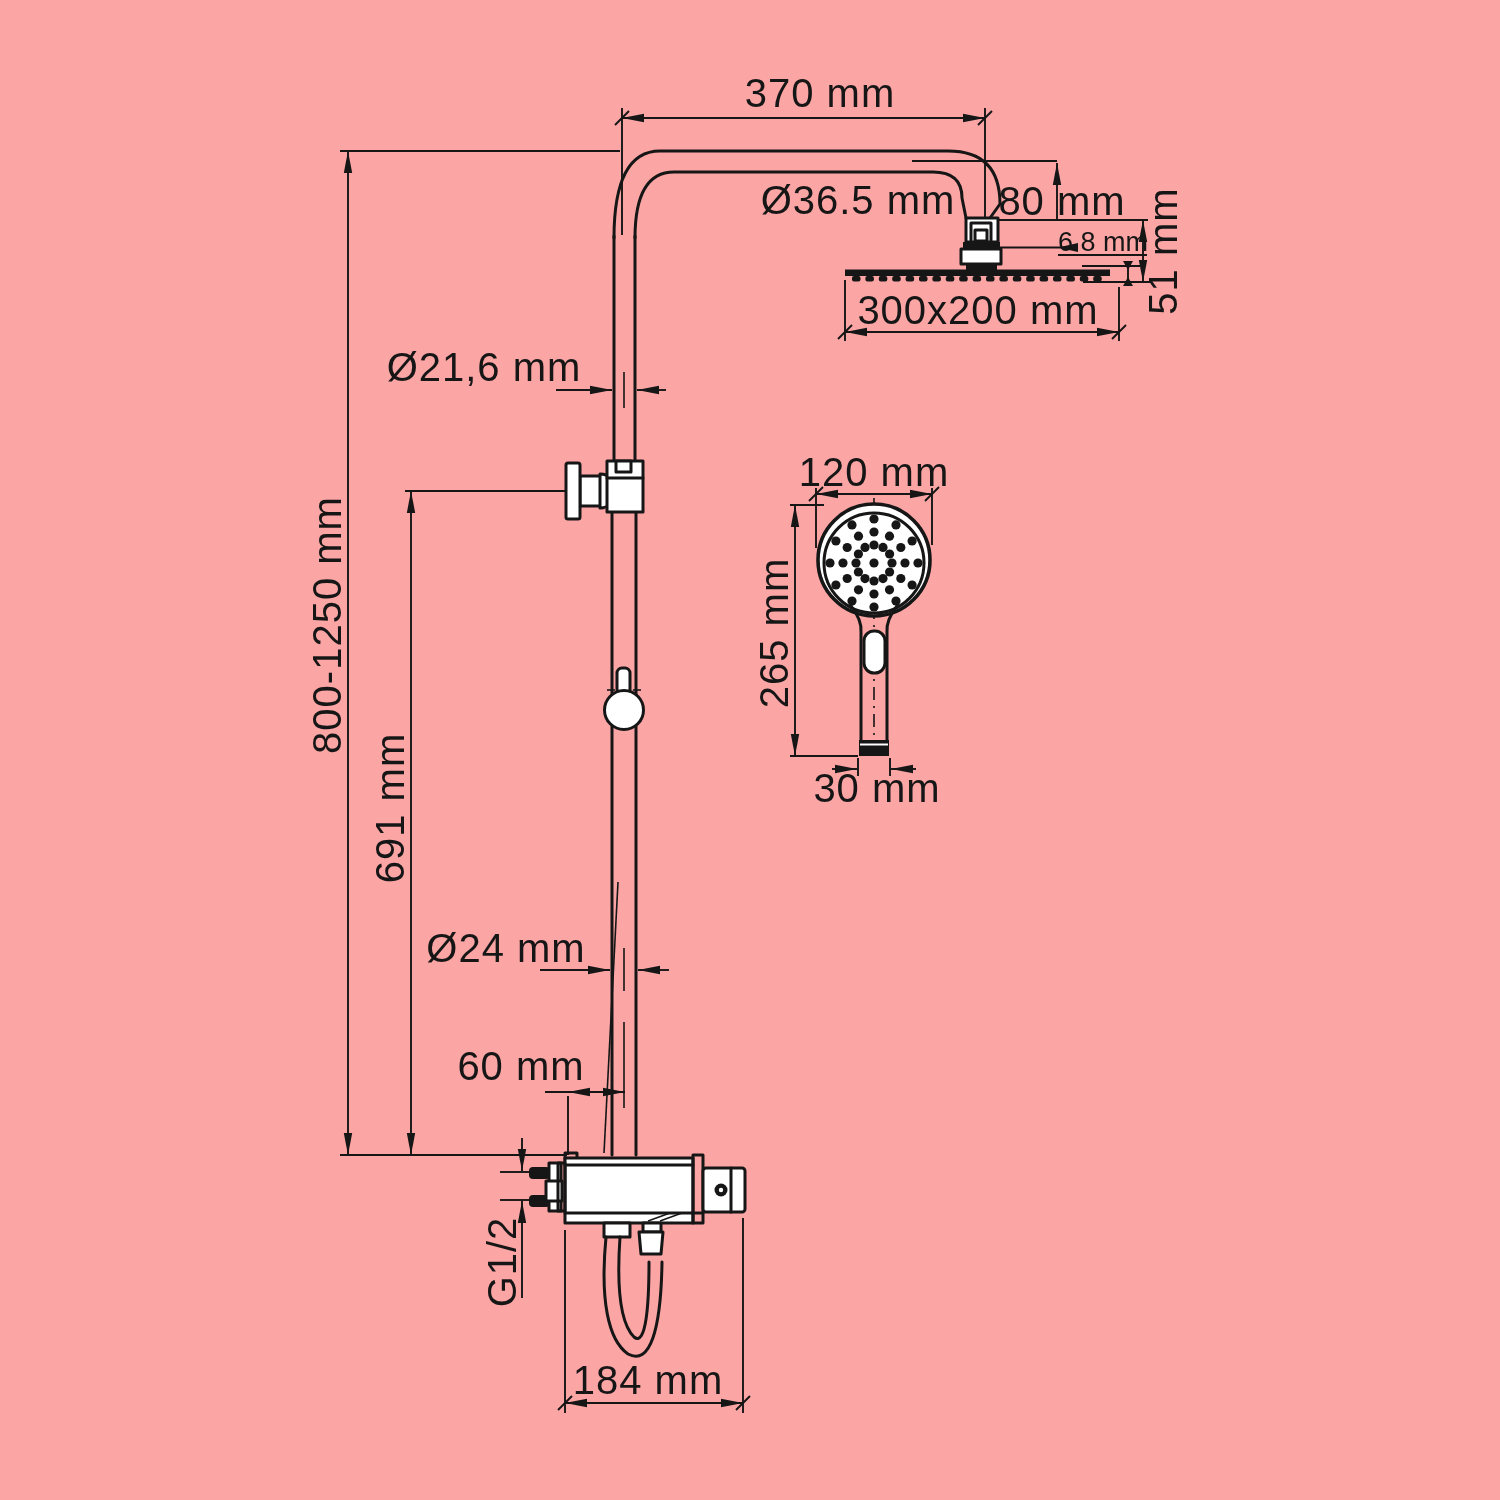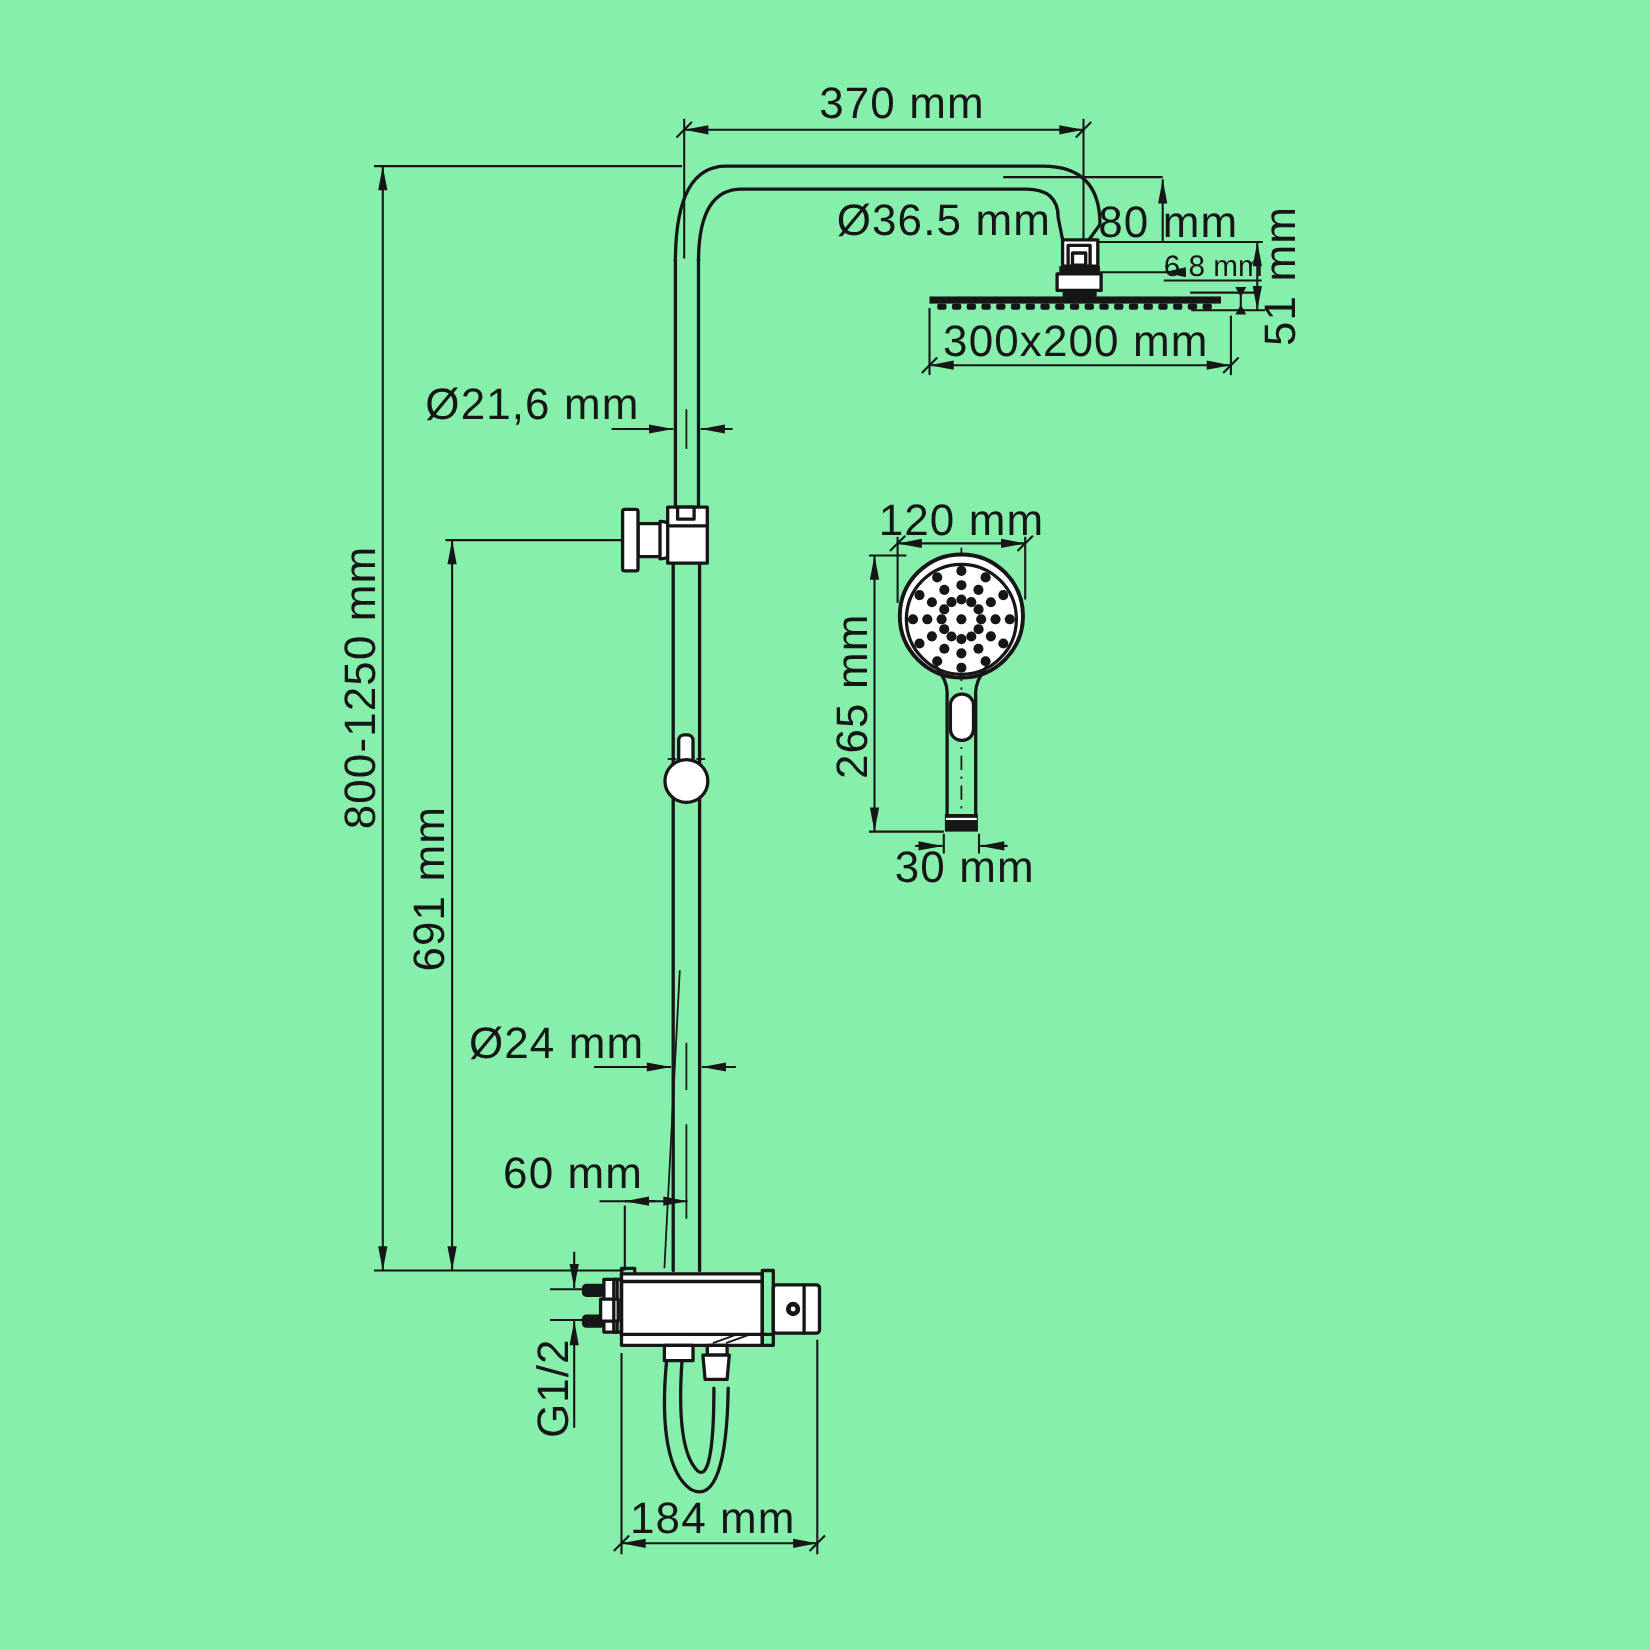--- a/index.html
+++ b/index.html
@@ -1,16 +1,16 @@
 <!DOCTYPE html>
 <html><head>
 <meta charset="utf-8">
 <style>
   html,body{margin:0;padding:0;background:#fff;}
-  .stage{position:relative;width:1500px;height:1500px;background:#86efac;overflow:hidden;}
+  .stage{position:relative;width:1500px;height:1500px;background:#fca5a5;overflow:hidden;}
   svg{position:absolute;left:0;top:0;}
   text{font-family:"Liberation Sans","DejaVu Sans",sans-serif;fill:#161616;}
   .lbl{font-size:40px;letter-spacing:1px;}
   .lbl-sm{font-size:27px;}
   .part{stroke:#161616;stroke-width:3;fill:none;stroke-linecap:round;stroke-linejoin:round;}
   .part-thick{stroke:#161616;stroke-width:3.6;fill:none;stroke-linecap:round;}
   .partfill{fill:#161616;stroke:none;}
   .white{fill:#ffffff;}
   .dim{stroke:#161616;stroke-width:1.9;fill:none;}
   .thin{stroke:#161616;stroke-width:1.6;fill:none;}

